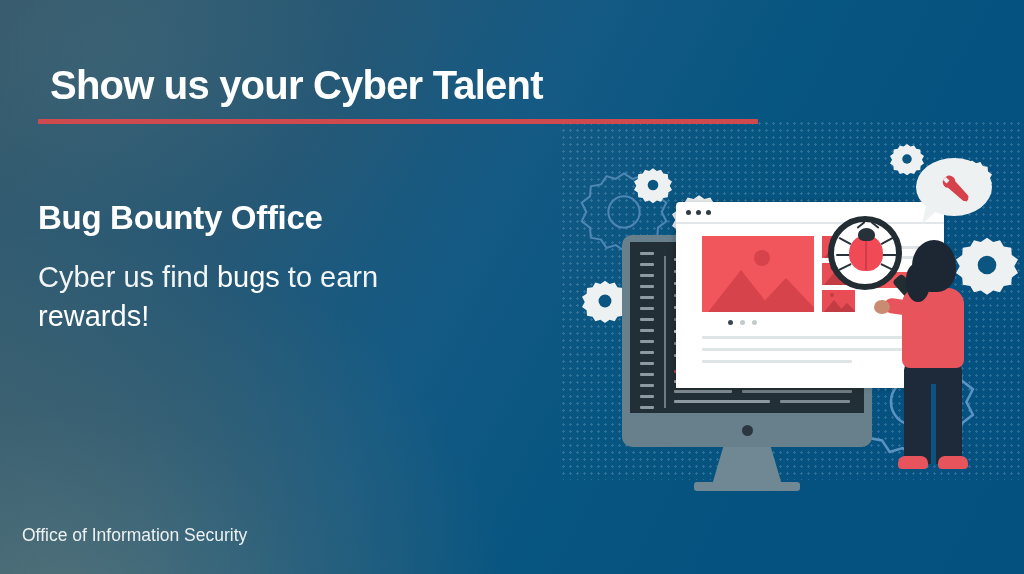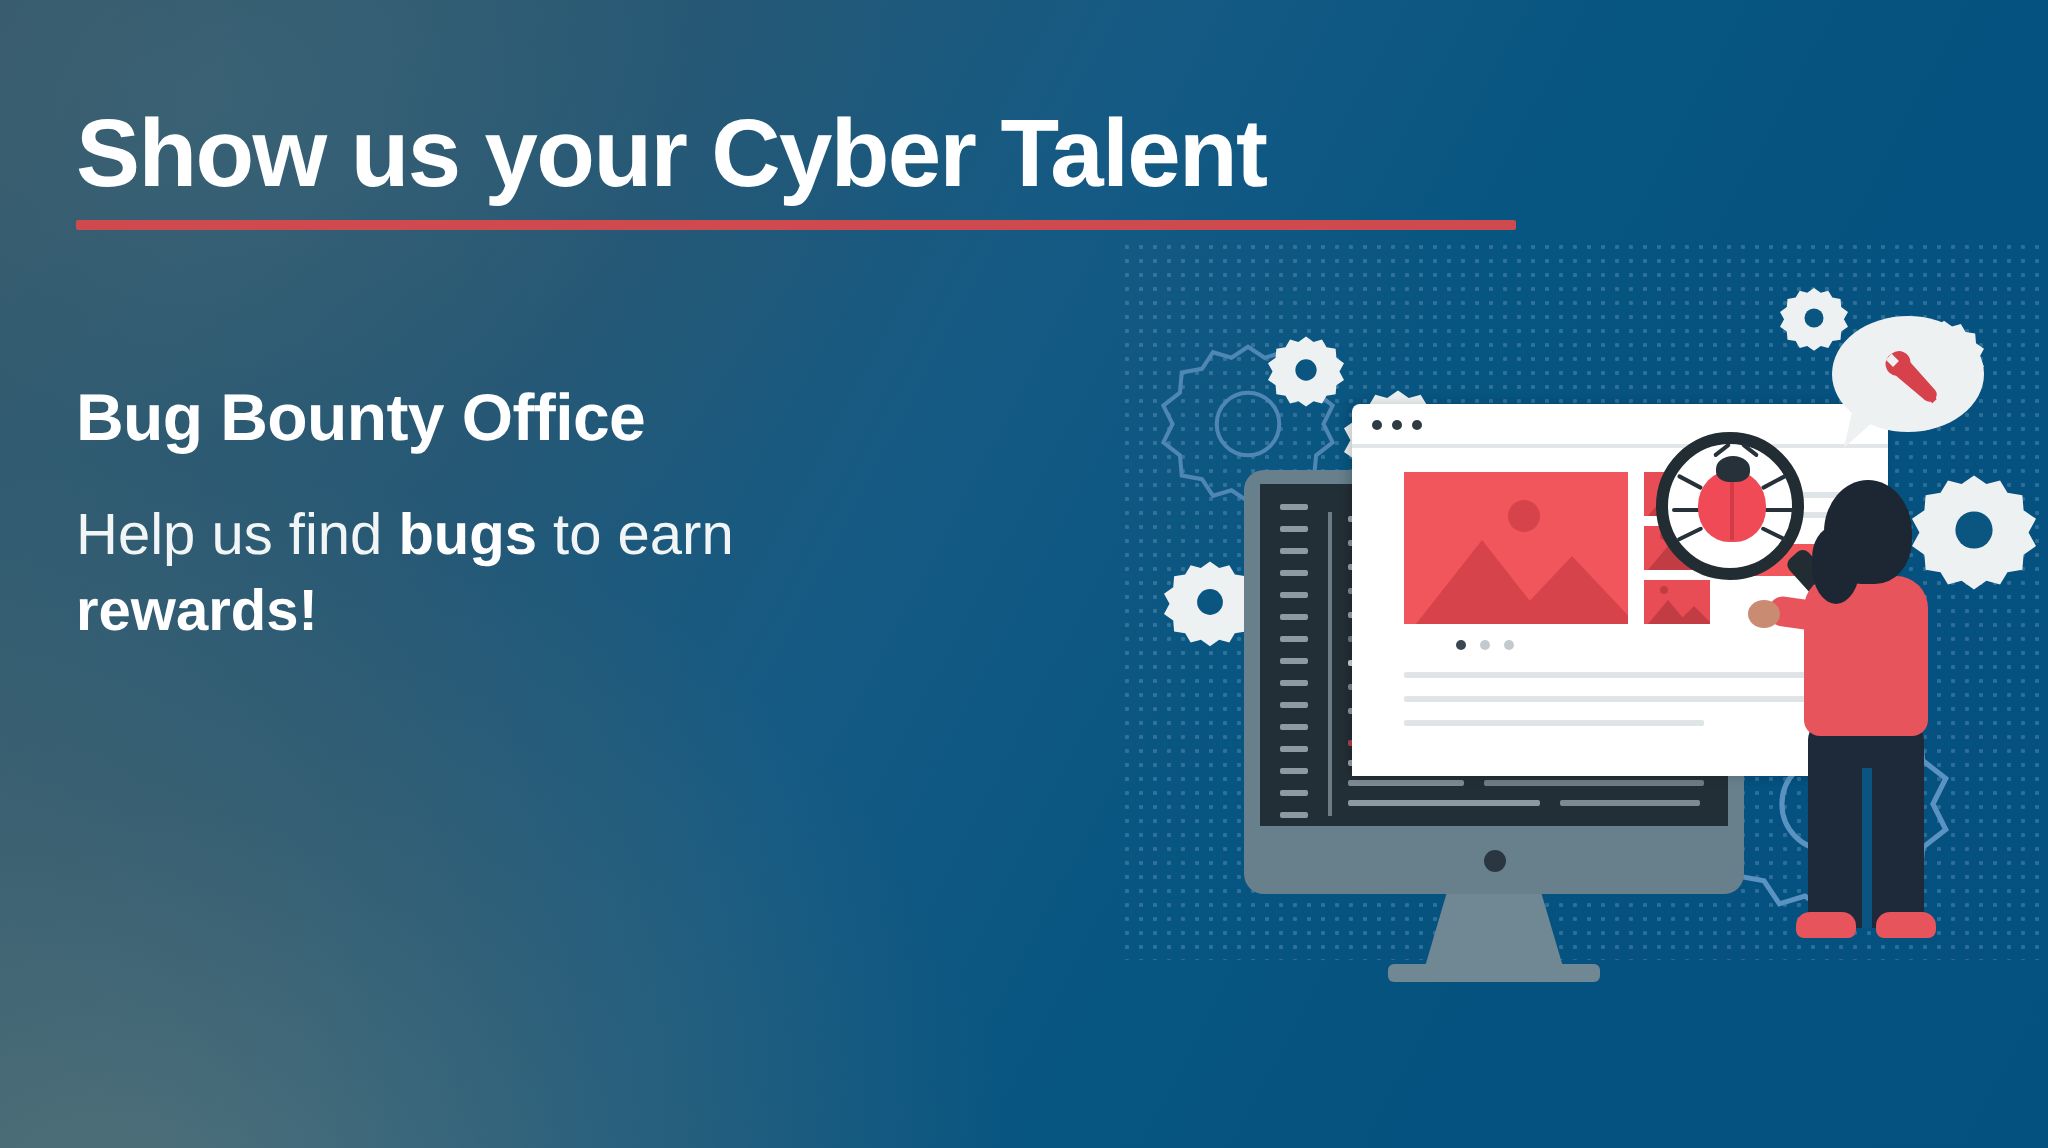--- a/index.html
+++ b/index.html
@@ -50,25 +50,25 @@
   }
 
   
   #text-block {
     position: absolute;
     left: 38px; top: 52px;
     width: 500px;
   }
   #headline {
     color: #ffffff;
-    font-size: 48px;
+    font-size: 40px;
     font-weight: bold;
     letter-spacing: -0.8px;
     line-height: 1.08;
-    margin: 0;
+    margin: 12px;
     white-space: nowrap;
   }
   #headline-rule {
     width: 720px;
     height: 5px;
     background: #cf4a4f;
     margin-top: 6px;
     border-radius: 1px;
   }
   #subhead {
@@ -80,21 +80,21 @@
     line-height: 1.1;
   }
   #tagline {
     color: #f2f5f6;
     font-size: 29px;
     font-weight: normal;
     line-height: 1.32;
     margin: 22px 0 0 0;
     max-width: 360px;
   }
-  #tagline b { font-weight: bold; color:#ffffff; }
+  #tagline b { font-weight: normal; color:#ffffff; }
 
   
   #footer {
     position: absolute;
     left: 22px;
     bottom: 26px;
     color: #eef1f1;
     font-size: 17.5px;
     line-height: 1.42;
   }
@@ -273,24 +273,25 @@
 <div id="banner">
 
   <div id="wash-tl"></div>
   <div id="wash-bl"></div>
   <div id="dots"></div>
 
   <div id="text-block">
     <h1 id="headline">Show us your Cyber Talent</h1>
     <div id="headline-rule"></div>
     <h2 id="subhead">Bug Bounty Office</h2>
-    <p id="tagline"><span>Help us find </span><b>bugs</b><span> to earn </span><b>rewards!</b></p>
+    <p id="tagline"><span>Cyber us find </span><b>bugs</b><span> to earn </span><b>rewards!</b></p>
   </div>
 
   <div id="footer">
+    <div>Office of Information Security</div>
   </div>
 
   <div id="illus">
 
     <div class="abs gear-out" style="left:18px; top:36px;">
       <svg width="92" height="92" viewBox="0 0 100 100">
         <path d="M50 8 l9 6 10-3 6 9 11 2 1 11 9 7-5 10 5 10-9 7-1 11-11 2-6 9-10-3-9 6-9-6-10 3-6-9-11-2-1-11-9-7 5-10-5-10 9-7 1-11 11-2 6-9 10 3z" fill="none" stroke="#4f86b4" stroke-width="2.2"></path>
         <circle cx="50" cy="50" r="17" fill="none" stroke="#4f86b4" stroke-width="2.2"></circle>
       </svg>
     </div>

